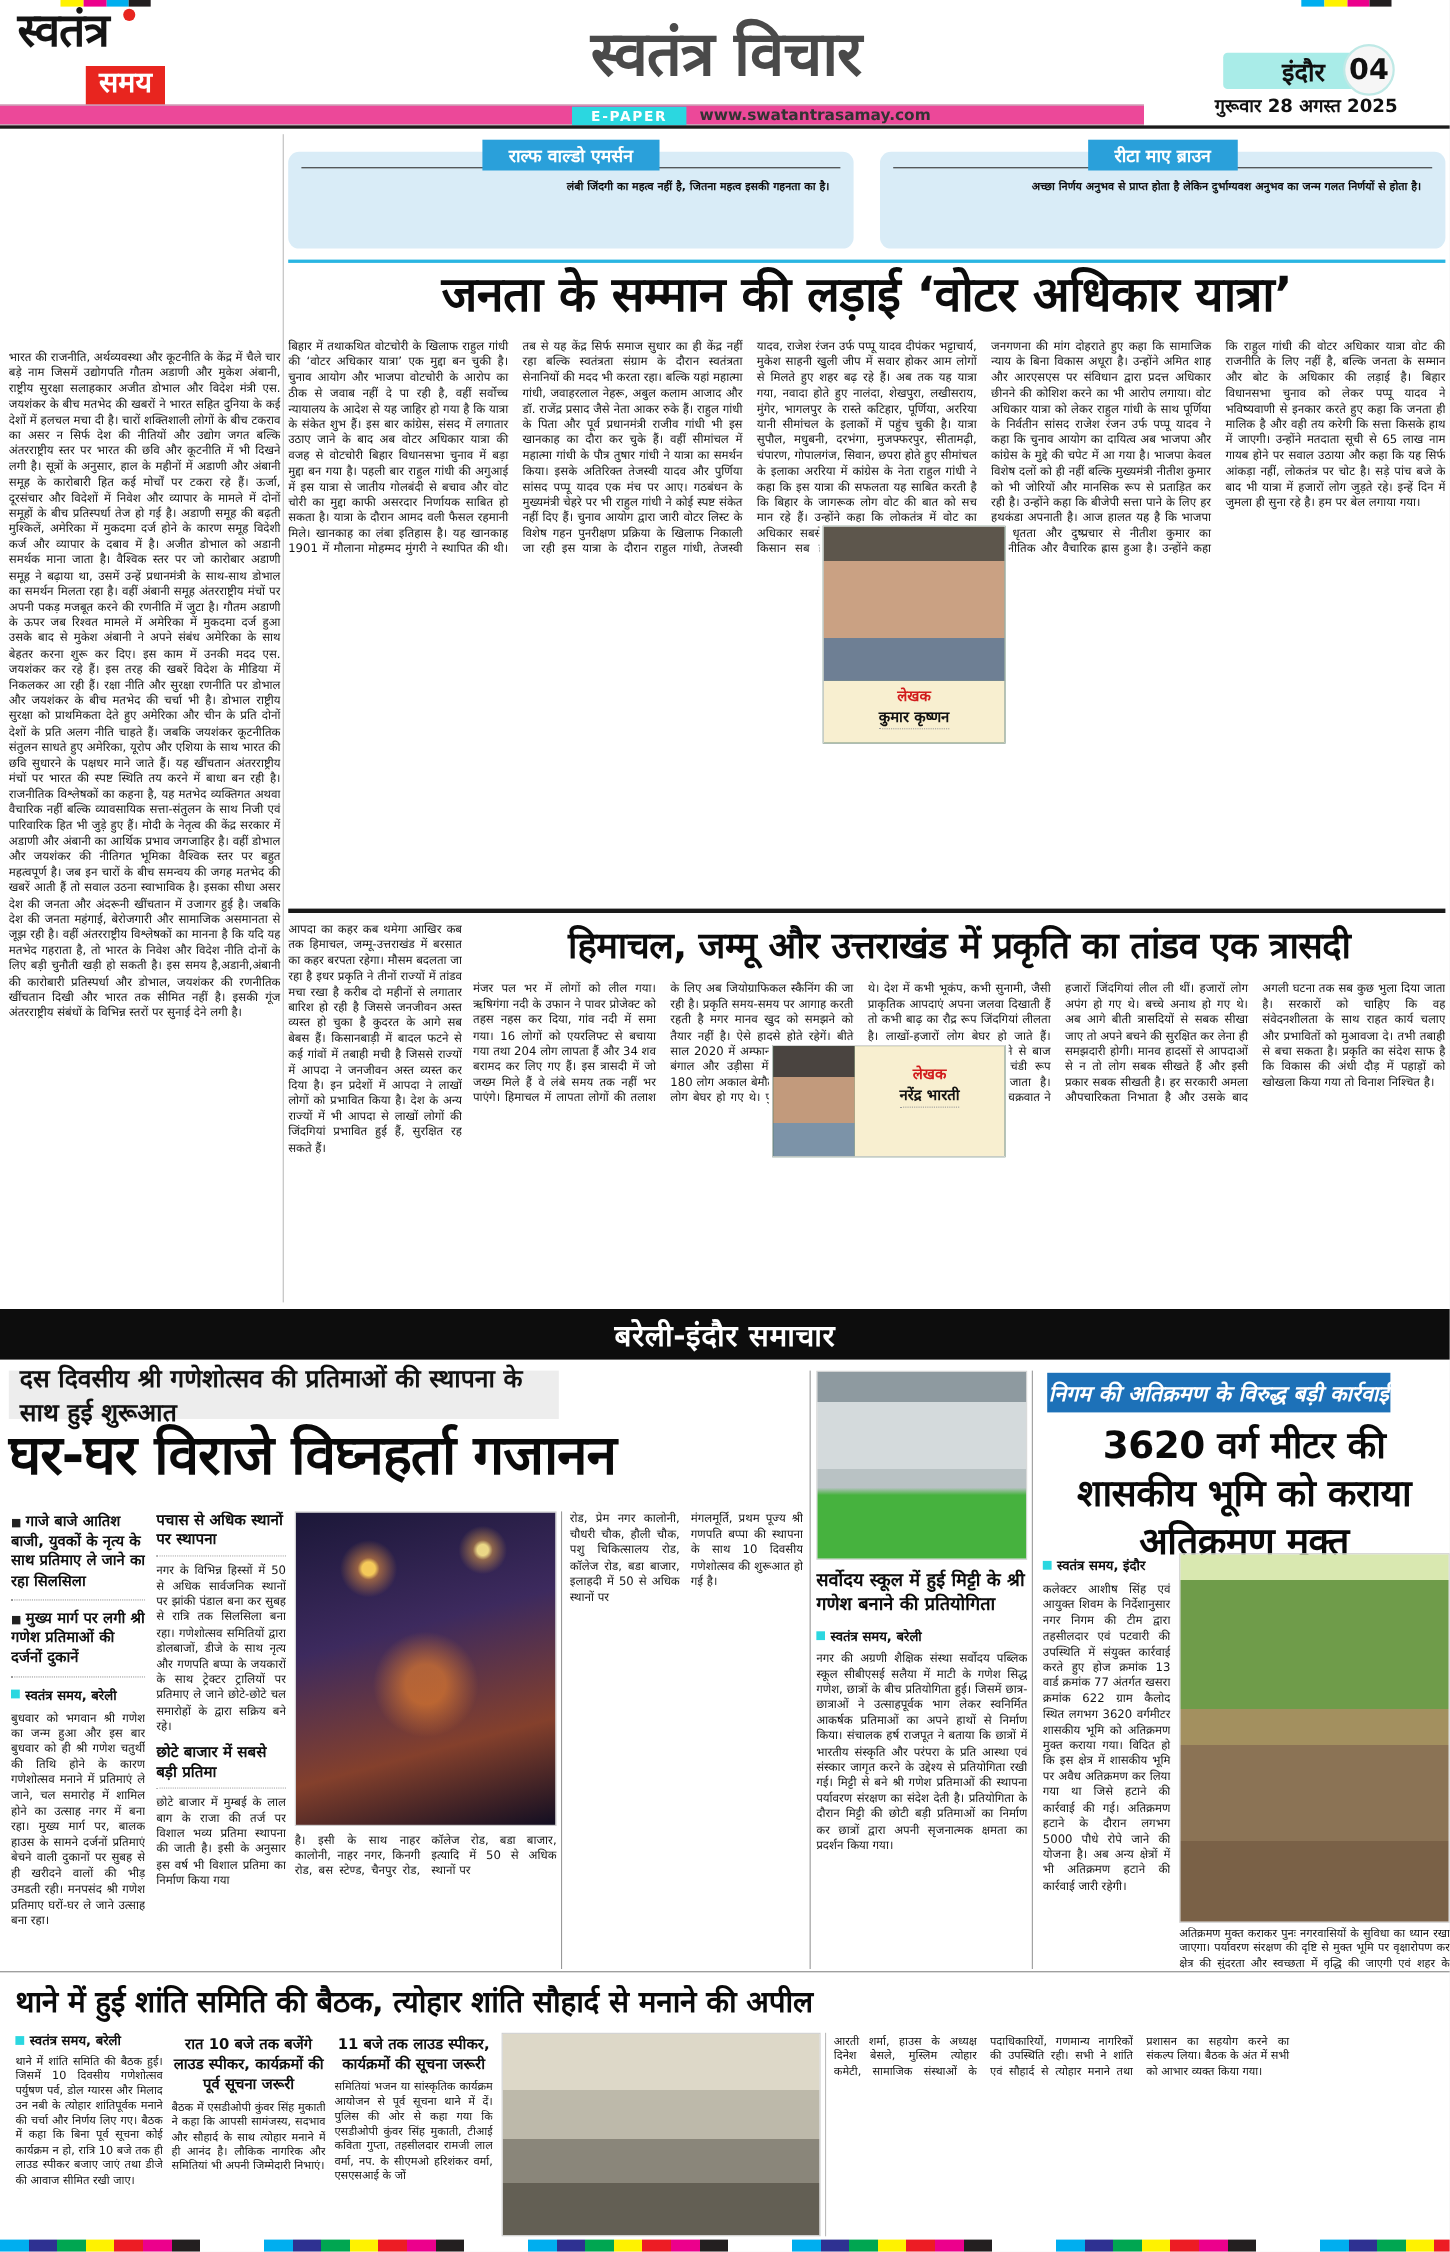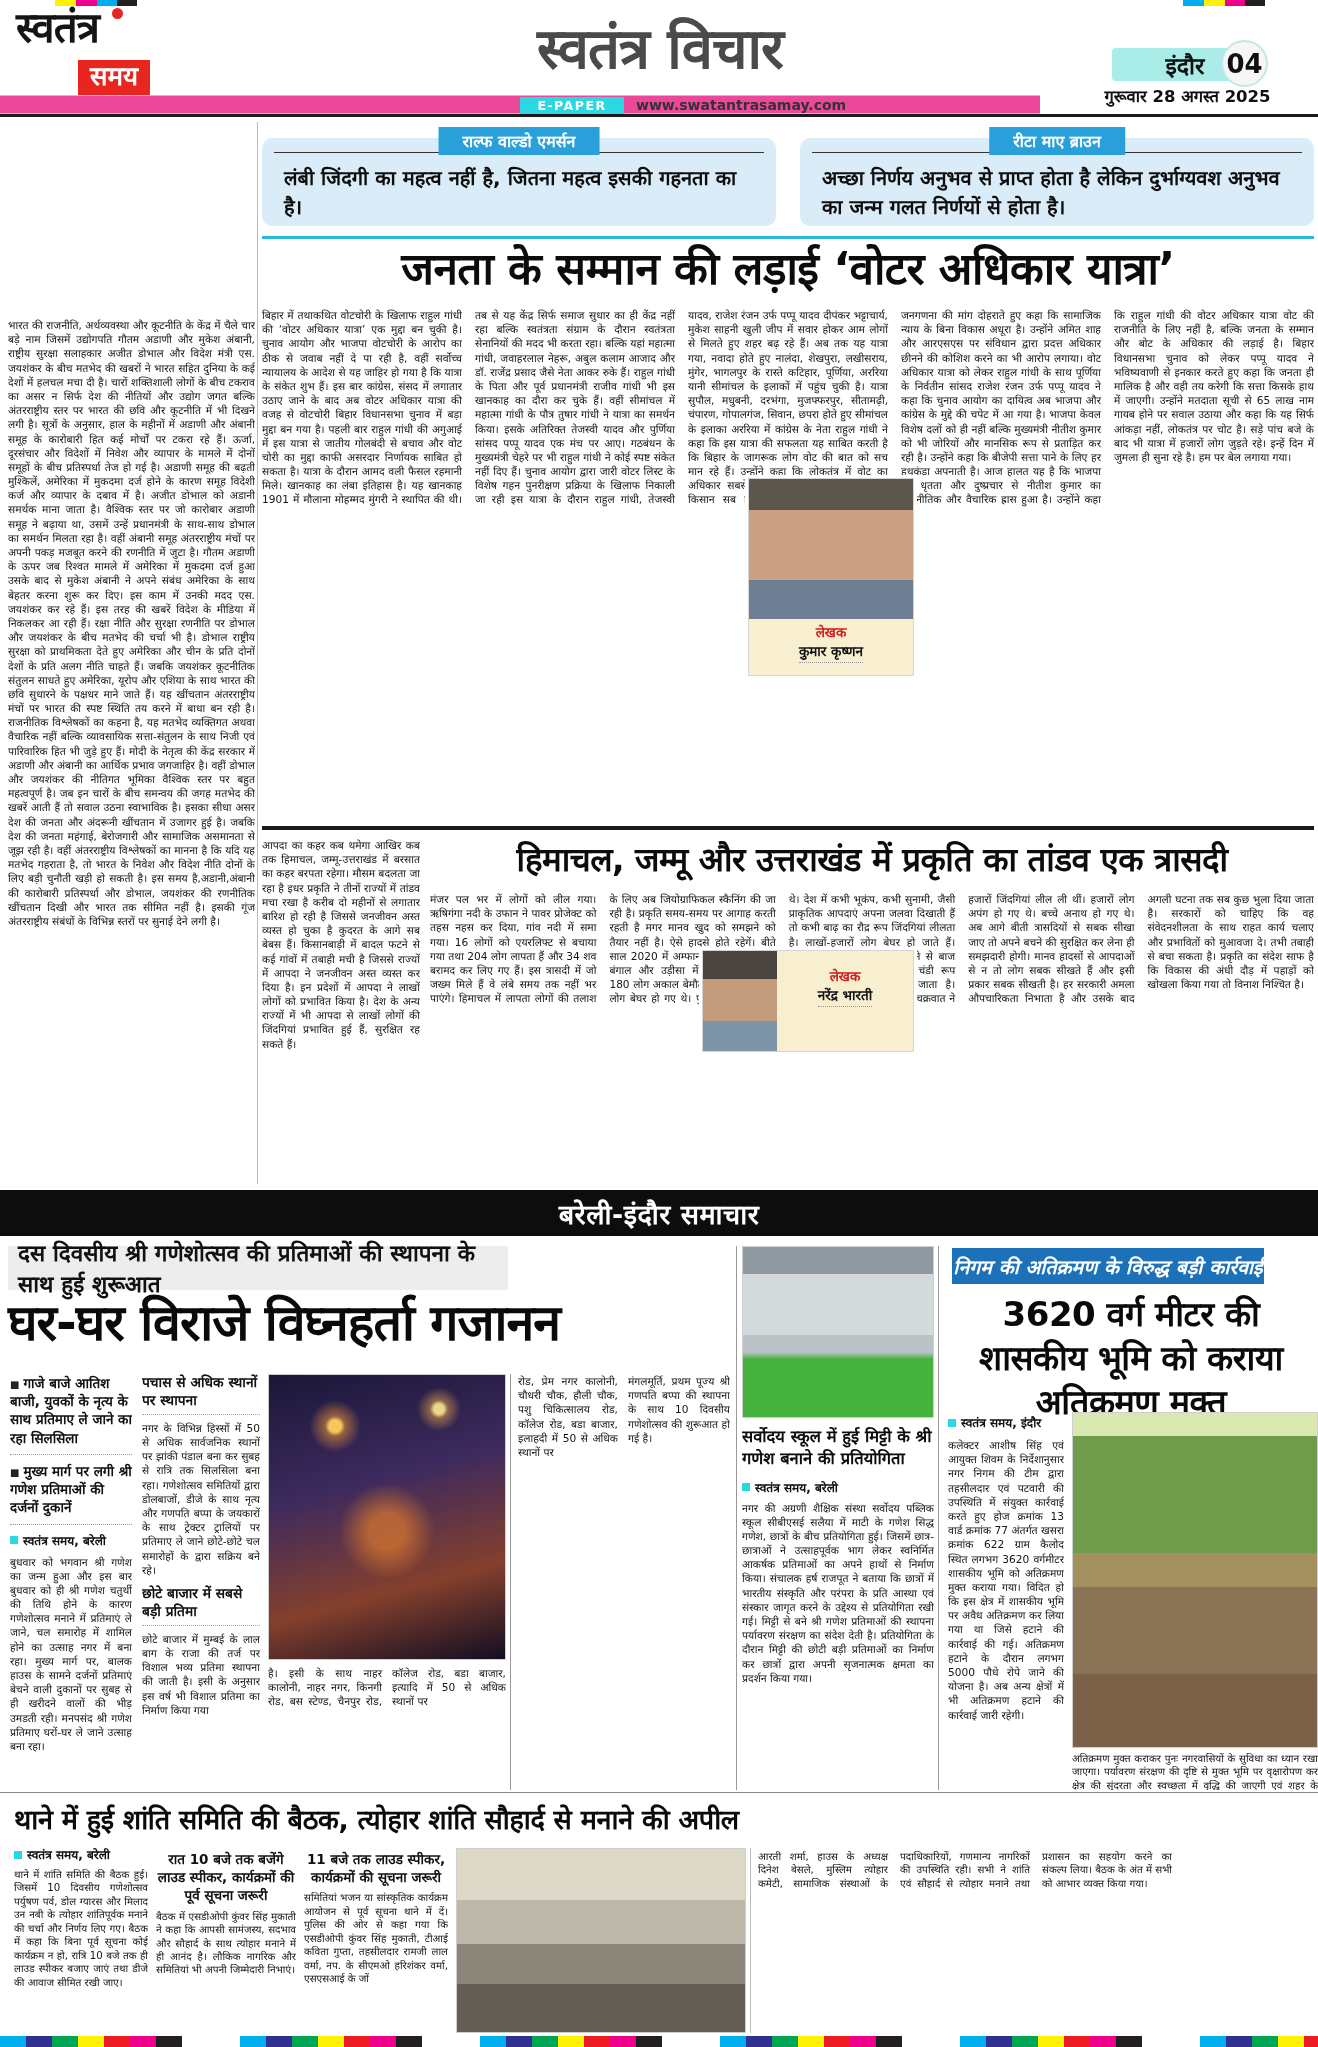--- a/index.html
+++ b/index.html
@@ -23,21 +23,21 @@
   .black-rule { background:#1a1a1a; }
   
   .ed-blue { background:#ddeef8; }
   .ed-label-box { margin:20px 5px 0; background:#fff; border:1px solid #9a9a9a; height:80px; display:flex; align-items:center; justify-content:center; font-size:40px; font-weight:900; color:#111; }
   .ed-headline { margin-top:10px; padding:0 4px; text-align:center; font-size:20.5px; font-weight:800; line-height:1.28; color:#111; }
   .vrule { background:#bcbcbc; width:1px; }
   
   .quote-box { position:absolute; top:12px; height:88px; width:514px; background:#d9ecf7; border-radius:10px; }
   .quote-line { position:absolute; left:12px; right:12px; top:14px; border-top:1.5px solid #333; }
   .quote-tab { position:absolute; top:-11px; left:50%; transform:translateX(-50%); background:#2aa0da; color:#fff; font-size:16px; font-weight:800; padding:3px 24px; white-space:nowrap; }
-  .quote-text { margin-top:26px; padding:0 22px; text-align:left; font-size:20px; font-weight:700; line-height:1.45; color:#0e0e0e; }
+  .quote-text { margin-top:26px; padding:0 22px; text-align:right; font-size:10px; font-weight:700; line-height:1.45; color:#0e0e0e; }
   .cyan-rule { background:#2ab5e2; }
   .main-headline { font-size:44px; font-weight:900; text-align:center; color:#0c0c0c; letter-spacing:-0.5px; line-height:1.05; }
   .five-col { column-count:5; column-gap:13px; }
   
   .author-v { background:#14532d; border:1px solid #d5d5d5; box-shadow:0 0 0 3px #fff; }
   .face1 { height:140px; background:linear-gradient(180deg,#5d564c 0 22%, #caa183 22% 72%, #6e7f94 72% 100%); }
   .face2 { width:74px; background:linear-gradient(180deg,#4a4440 0 28%, #c29a7c 28% 70%, #7c93a8 70% 100%); }
   .author-label { background:#f8efd0; text-align:center; }
   .author-word { color:#d11c1c; font-weight:800; font-size:13.5px; }
   .author-name { font-weight:800; font-size:13.5px; color:#111; border-bottom:1px dotted #999; display:inline-block; padding-bottom:2px; }

